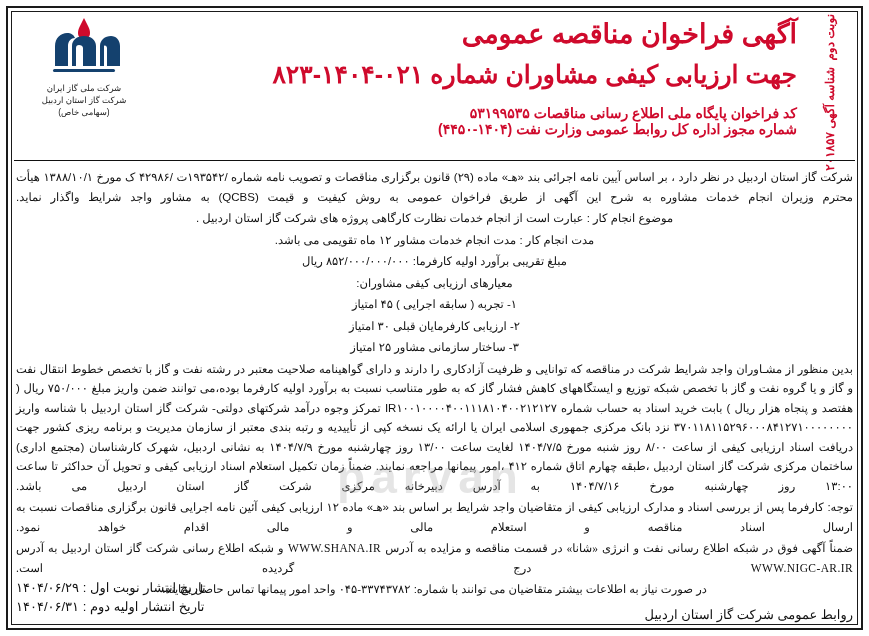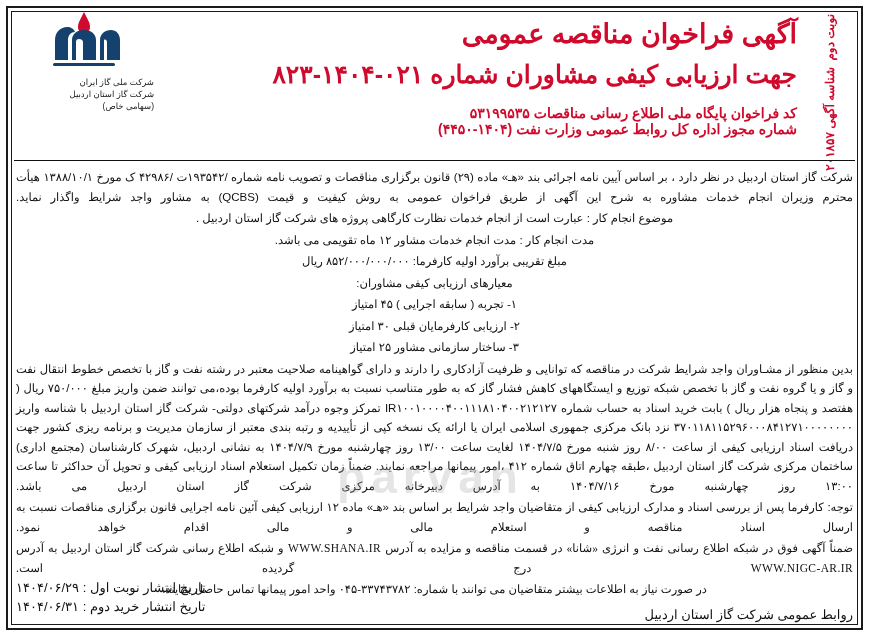--- a/index.html
+++ b/index.html
@@ -90,22 +90,23 @@
     margin-top: 16px;
   }
   .t4 {
     font-size: 14px;
     font-weight: bold;
   }
 
   .logo-col {
     position: absolute;
     left: 4px;
-    top: 0;
+    top: 6px;
     width: 140px;
+    text-align: center;
   }
   .logo-mark {
     width: 74px;
     height: 62px;
     margin: 0 auto 4px auto;
     position: relative;
   }
   .logo-caption {
     font-size: 8.5px;
     color: #1a1a1a;
@@ -248,19 +249,19 @@
     <p class="p-right">در صورت نیاز به اطلاعات بیشتر متقاضیان می توانند با شماره: ۳۳۷۴۳۷۸۲-۰۴۵ واحد امور پیمانها تماس حاصل نمایند.</p>
   </div>
 
   <div class="footer">
     <div class="footer-dates">
       <div>
         <span>تاریخ انتشار نوبت اول :</span>
         <span>۱۴۰۴/۰۶/۲۹</span>
       </div>
       <div>
-        <span>تاریخ انتشار خرید دوم :</span>
+        <span>تاریخ انتشار اولیه دوم :</span>
         <span>۱۴۰۴/۰۶/۳۱</span>
       </div>
     </div>
     <div class="footer-sign">روابط عمومی شرکت گاز استان اردبیل</div>
   </div>
 </div>
 
 </body></html>

